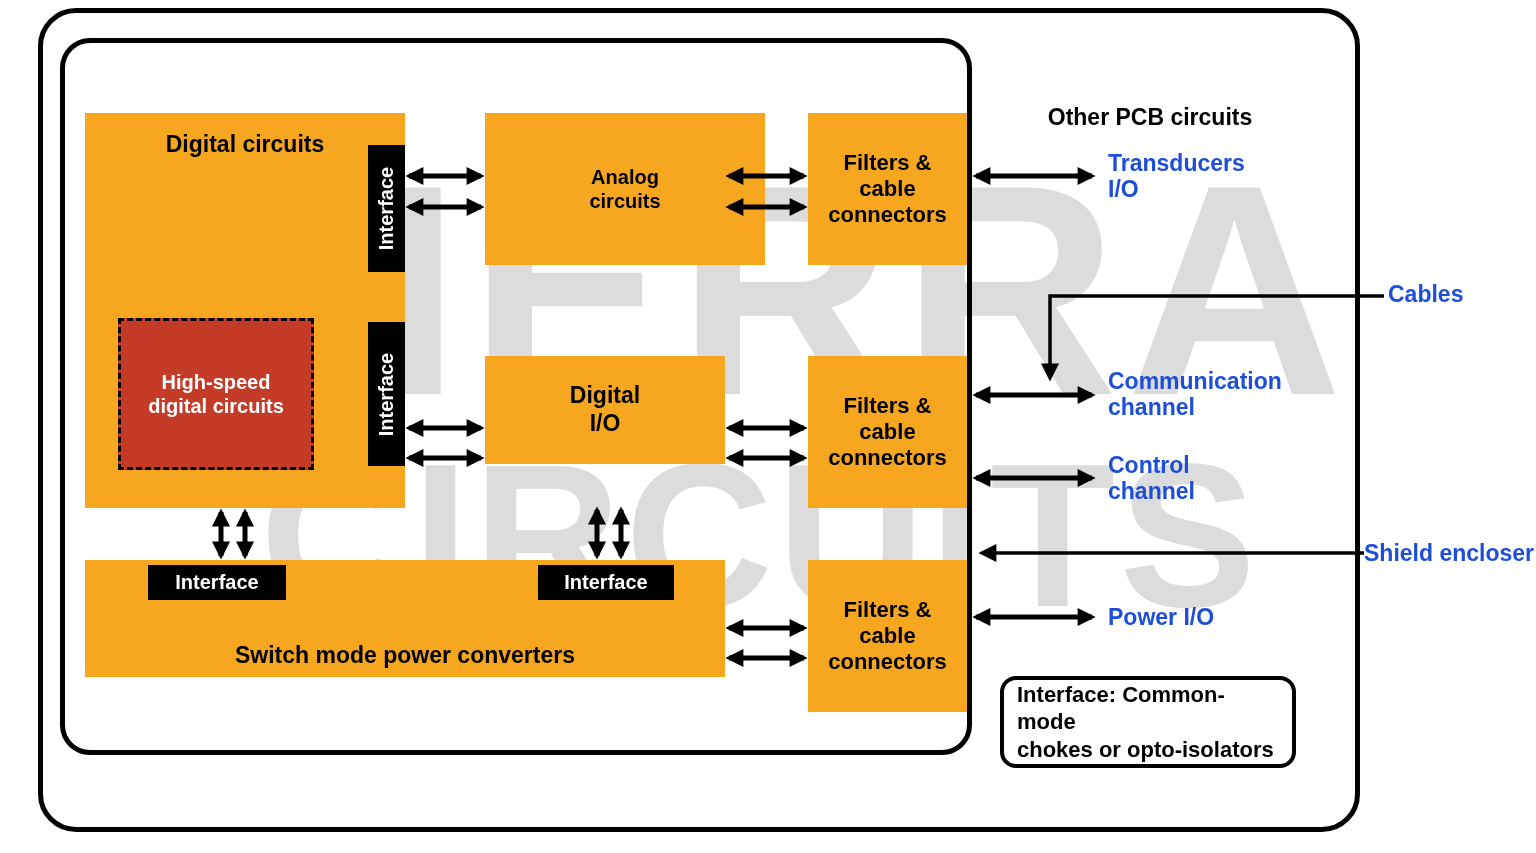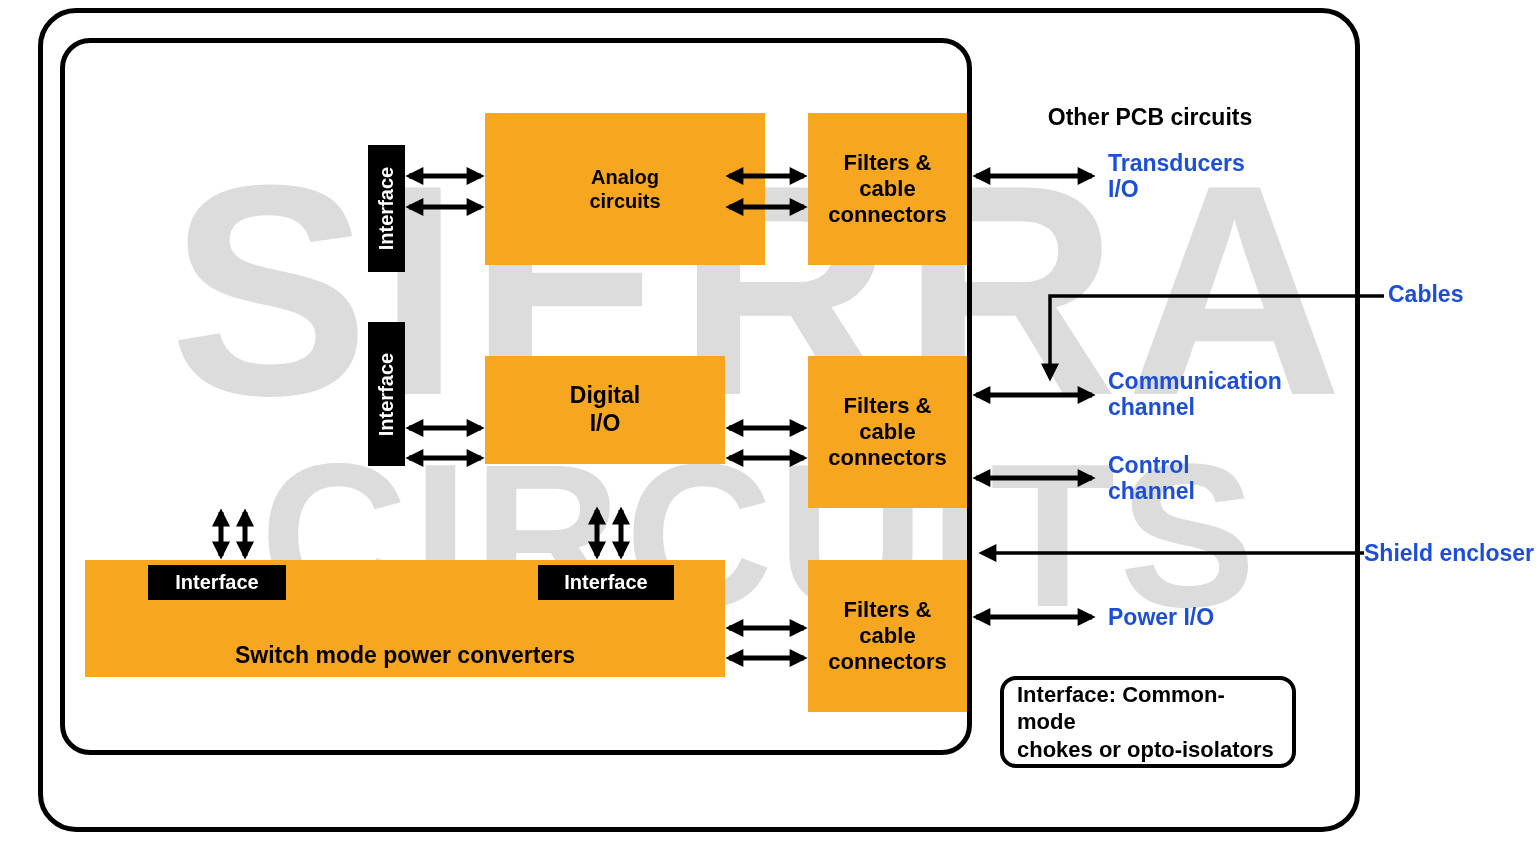--- a/index.html
+++ b/index.html
@@ -82,20 +82,25 @@
 <div class="canvas">
 
   <div class="abs watermark wm1 z1">SIERRA</div>
   <div class="abs watermark wm2 z1">CIRCUITS</div>
 
   <div class="abs outer-box z2"></div>
   <div class="abs inner-box z2"></div>
 
   <div class="abs other-pcb z6">Other PCB circuits</div>
 
+  <div class="abs block digital-circuits z3">
+    <div class="digital-label">Digital circuits</div>
+    <div class="high-speed pre">High-speed
+digital circuits</div>
+  </div>
 
   <div class="abs iface-v iface-v1 z4">
     <span>Interface</span>
   </div>
   <div class="abs iface-v iface-v2 z4">
     <span>Interface</span>
   </div>
 
   <div class="abs block block-centered analog pre z3">Analog
 circuits</div>

